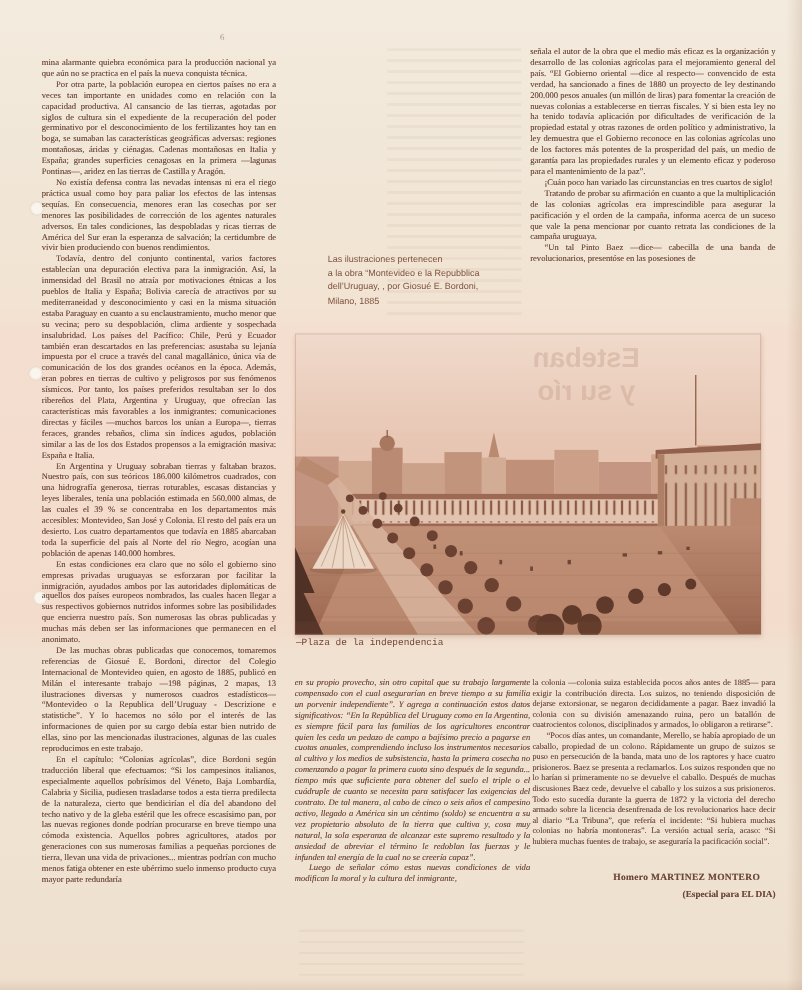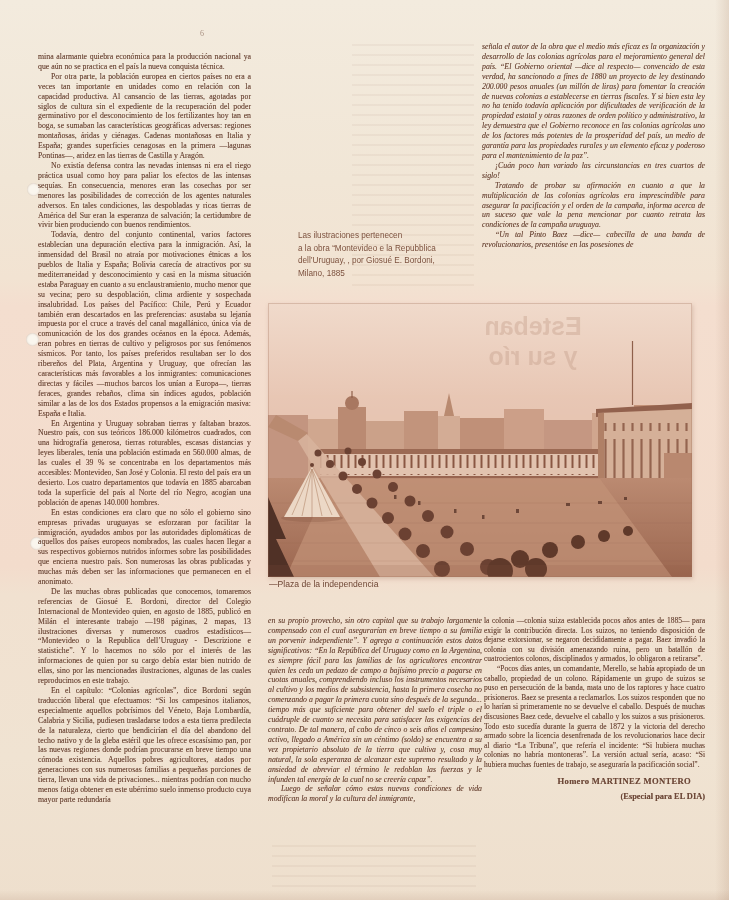--- a/index.html
+++ b/index.html
@@ -10,45 +10,45 @@
       #f3ebde 0%, #f1e6d6 20%, #f2e3d2 31%,
       #f4decf 34%, #f3dccc 63%, #f1e1d0 66%,
       #f0e3d2 84%, #eedfcd 100%);
     color:#6d4838;
   }
   .col{position:absolute;text-align:justify;font-size:7.8px;line-height:9.9px;
        text-shadow:0 0 .4px rgba(109,72,56,.55);}
   .col p{margin:0;text-indent:13px;}
   .col p.cont{text-indent:0;}
   .left{left:38px;top:52px;width:213px;}
-  .rtop{left:482px;top:42px;width:223px;font-style:italic;}
+  .rtop{left:482px;top:42px;width:223px;}
   .mid{left:268px;top:616px;width:214px;font-style:italic;}
   .rb{left:484px;top:616px;width:221px;font-size:7.5px;line-height:9.6px;}
   .note{
     position:absolute;left:298px;top:230px;width:184px;text-align:left;
     font-family:"Liberation Sans","DejaVu Sans",sans-serif;
     font-size:8.2px;line-height:12.5px;color:#7d523f;white-space:pre-line;
   }
   .photo{position:absolute;left:268px;top:303px;width:424px;height:274px;margin:0;
          box-shadow:1px 2px 4px rgba(140,95,70,.25);}
   .photo svg{display:block;}
   .bleed{
     position:absolute;left:200px;top:8px;width:130px;
     transform:scaleX(-1);
     font-family:"Liberation Sans","DejaVu Sans",sans-serif;
     font-weight:700;font-size:25px;line-height:30px;
     color:#c49e8a;opacity:.4;filter:blur(.7px);white-space:pre-line;text-align:center;
   }
   .photocap{
     position:absolute;left:269px;top:579px;
-    font-family:Liberation Sans, sans-serif;
+    font-family:Liberation Mono, monospace;
     font-size:8.6px;color:#6e4534;
   }
   .pagenum{position:absolute;left:200px;top:29px;font-size:8px;opacity:.55;}
-  .author{margin-top:7px;text-align:right;padding-right:14px;font-weight:700;
+  .author{margin-top:23px;text-align:right;padding-right:14px;font-weight:700;
           font-size:8.6px;letter-spacing:.3px;text-indent:0;}
   .special{margin-top:6px;text-align:right;font-weight:700;font-size:8.4px;text-indent:0;}
   .hole{position:absolute;width:13px;height:13px;border-radius:50%;
         background:#faf6ee;box-shadow:inset 0 0 2px rgba(140,100,80,.45);}
   .h1{left:27px;top:183px;} .h2{left:26px;top:333px;} .h3{left:30px;top:537px;}
   .ghost{position:absolute;opacity:.5;filter:blur(.6px);
     background:repeating-linear-gradient(180deg,
       rgba(152,112,92,.14) 0 2px, rgba(152,112,92,0) 2px 10px);}
   .g1{left:352px;top:44px;width:122px;height:248px;}
   .g2{left:272px;top:845px;width:204px;height:42px;}

